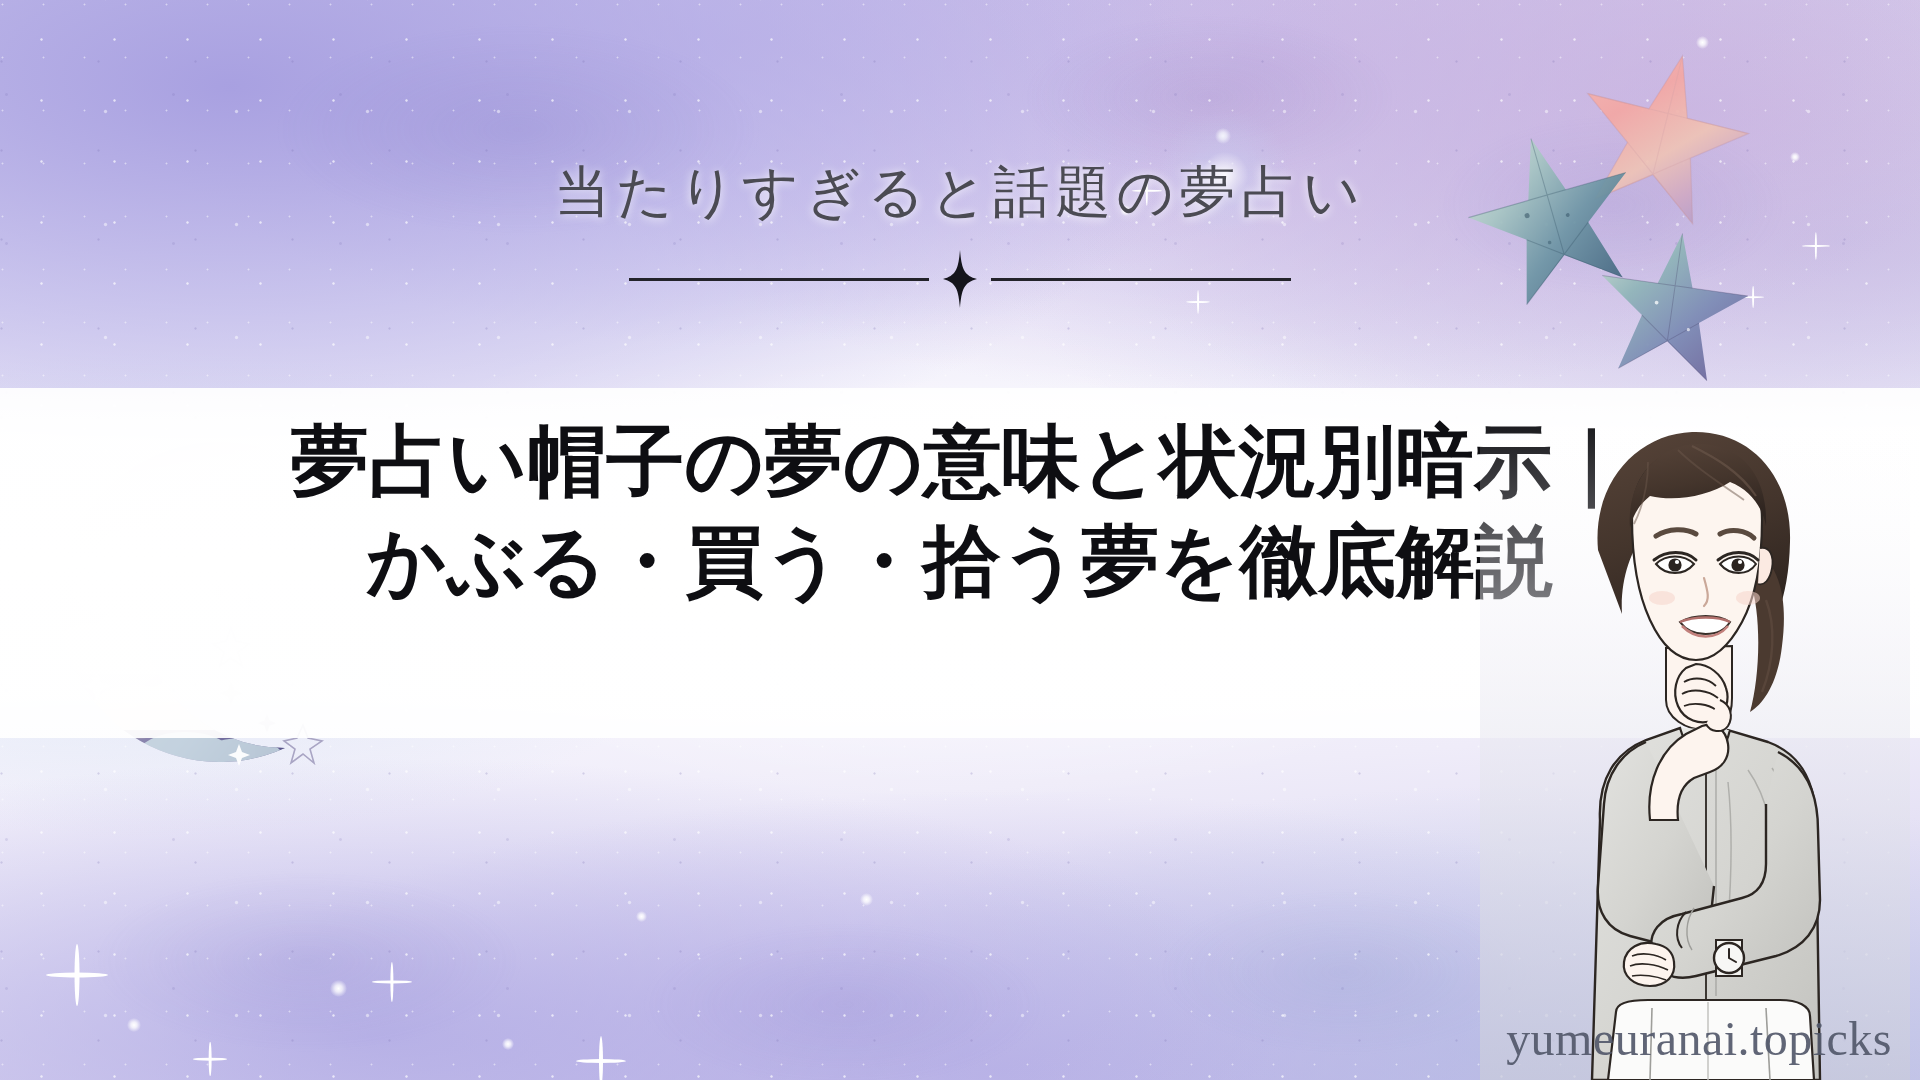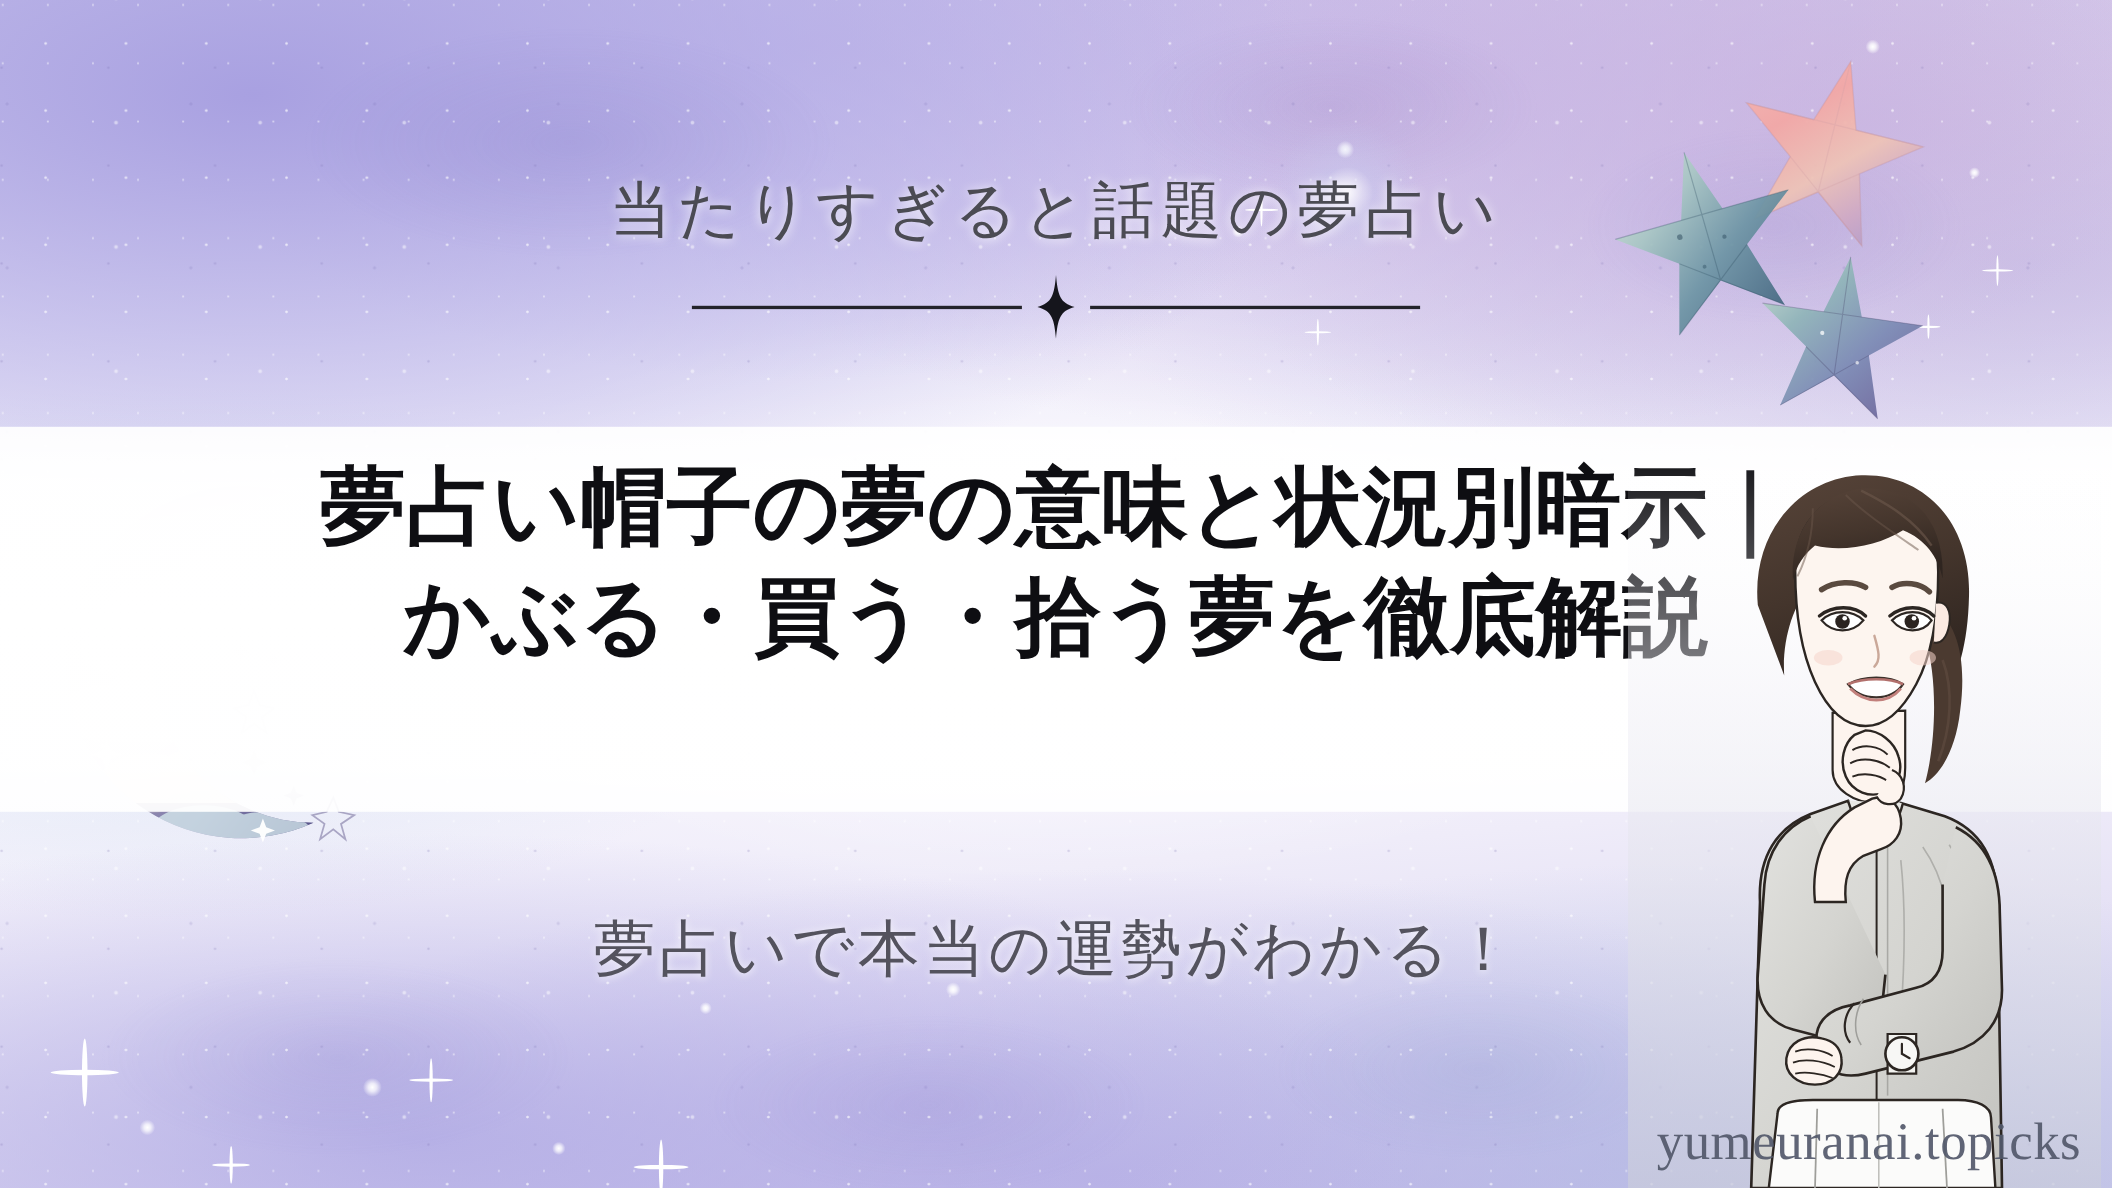--- a/index.html
+++ b/index.html
@@ -314,21 +314,20 @@
     </div>
   </div>
 
   <div class="title-band"></div>
 
   <h1 class="main-title">
     <span class="tline">夢占い帽子の夢の意味と状況別暗示｜</span>
     <span class="tline">かぶる・買う・拾う夢を徹底解説</span>
   </h1>
 
-  <div class="bottom-tagline">夢占いで本当の運勢がわかる！</div>
 
   <div class="person">
     <svg width="430" height="680" viewBox="0 0 430 680">
       <defs>
         <linearGradient id="bgFade" x1="0" y1="0" x2="0" y2="1">
           <stop offset="0%" stop-color="#ffffff" stop-opacity="0"></stop>
           <stop offset="35%" stop-color="#f2f1f7" stop-opacity=".55"></stop>
           <stop offset="100%" stop-color="#c9cbdc" stop-opacity=".75"></stop>
         </linearGradient>
         <linearGradient id="shirt" x1="0" y1="0" x2="1" y2="1">

